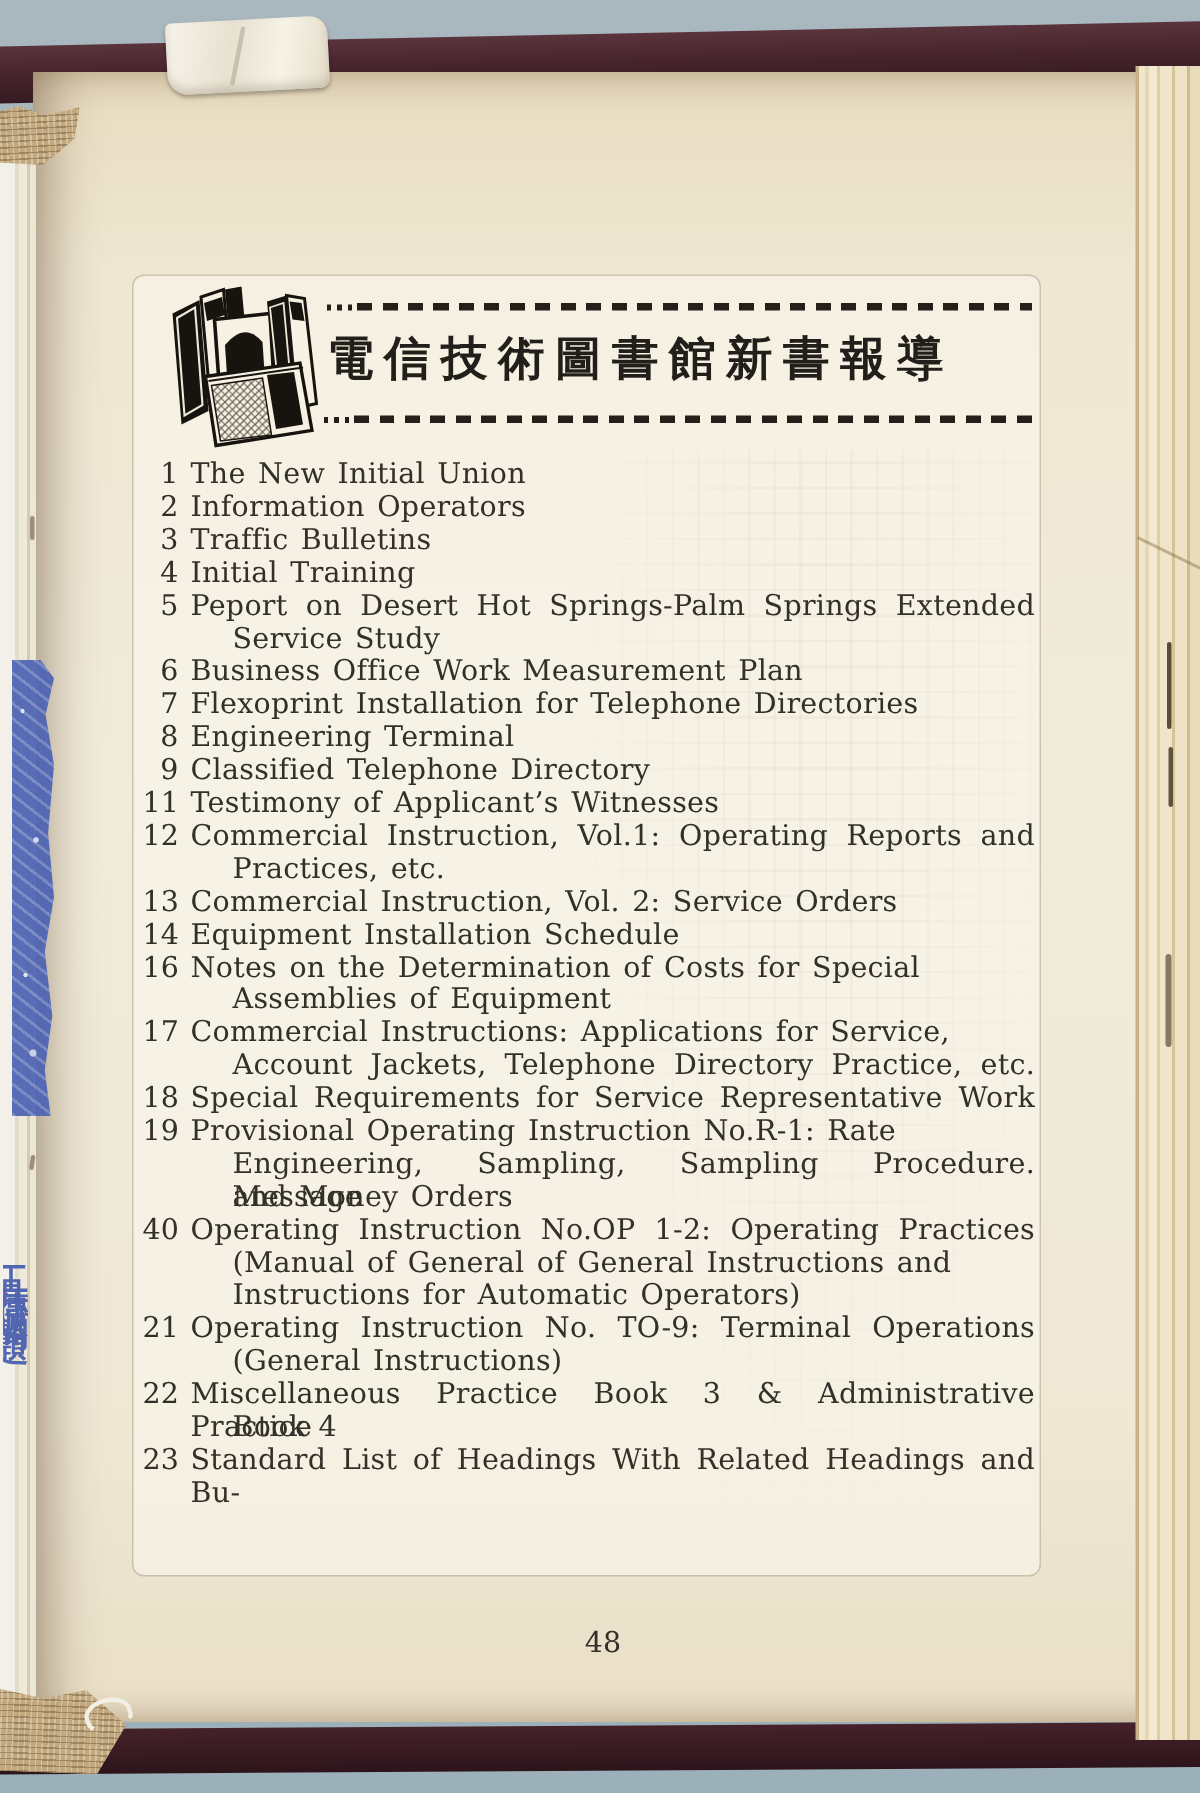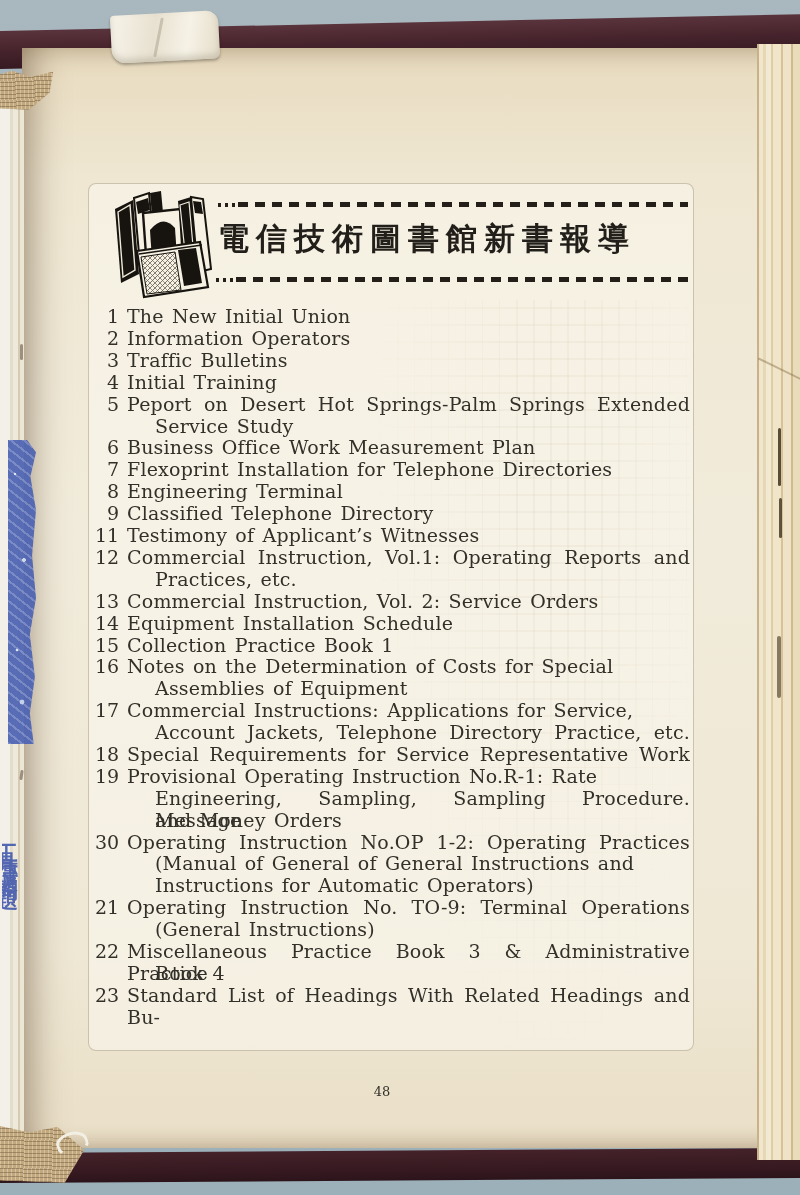--- a/index.html
+++ b/index.html
@@ -94,22 +94,22 @@
 
   
   .list{position:absolute;left:95px;top:306px;width:598px;z-index:4;margin:0;padding:0;list-style:none;
     color:#33302a;font-size:19px;}
   .row{display:flex;align-items:flex-start;}
   .num{width:24px;text-align:right;margin-right:8px;line-height:21.9px;flex:none;}
   .txt{width:563px;}
   .line{line-height:21.9px;height:21.9px;word-spacing:2px;letter-spacing:.2px;}
   .line.cont{padding-left:28px;}
   .line.just{text-align:justify;text-align-last:justify;}
-  .page-number{position:absolute;left:80px;top:1084px;width:604px;z-index:4;
-    text-align:center;font-size:13px;color:#33302a;}
+  .page-number{position:absolute;left:100px;top:1084px;width:604px;z-index:4;
+    text-align:center;font-size:19px;color:#33302a;}
 </style>
 </head>
 <body>
 
 <div class="scene">
 
   <div class="cover-top"></div>
   <div class="cover-bottom"></div>
 
   <div class="page"></div>
@@ -247,26 +247,20 @@
           <div class="line">Commercial Instruction, Vol. 2: Service Orders</div>
         </div>
       </li>
       <li class="row">
         <div class="num">14</div>
         <div class="txt">
           <div class="line">Equipment Installation Schedule</div>
         </div>
       </li>
       <li class="row">
-        <div class="num">15</div>
-        <div class="txt">
-          <div class="line">Collection Practice Book 1</div>
-        </div>
-      </li>
-      <li class="row">
         <div class="num">16</div>
         <div class="txt">
           <div class="line">Notes on the Determination of Costs for Special</div>
           <div class="line cont">Assemblies of Equipment</div>
         </div>
       </li>
       <li class="row">
         <div class="num">17</div>
         <div class="txt">
           <div class="line">Commercial Instructions: Applications for Service,</div>
@@ -281,21 +275,21 @@
       </li>
       <li class="row">
         <div class="num">19</div>
         <div class="txt">
           <div class="line">Provisional Operating Instruction No.R-1: Rate</div>
           <div class="line cont just">Engineering, Sampling, Sampling Procedure. Message</div>
           <div class="line cont">and Money Orders</div>
         </div>
       </li>
       <li class="row">
-        <div class="num">30</div>
+        <div class="num">40</div>
         <div class="txt">
           <div class="line just">Operating Instruction No.OP 1-2: Operating Practices</div>
           <div class="line cont">(Manual of General of General Instructions and</div>
           <div class="line cont">Instructions for Automatic Operators)</div>
         </div>
       </li>
       <li class="row">
         <div class="num">21</div>
         <div class="txt">
           <div class="line just">Operating Instruction No. TO-9: Terminal Operations</div>

